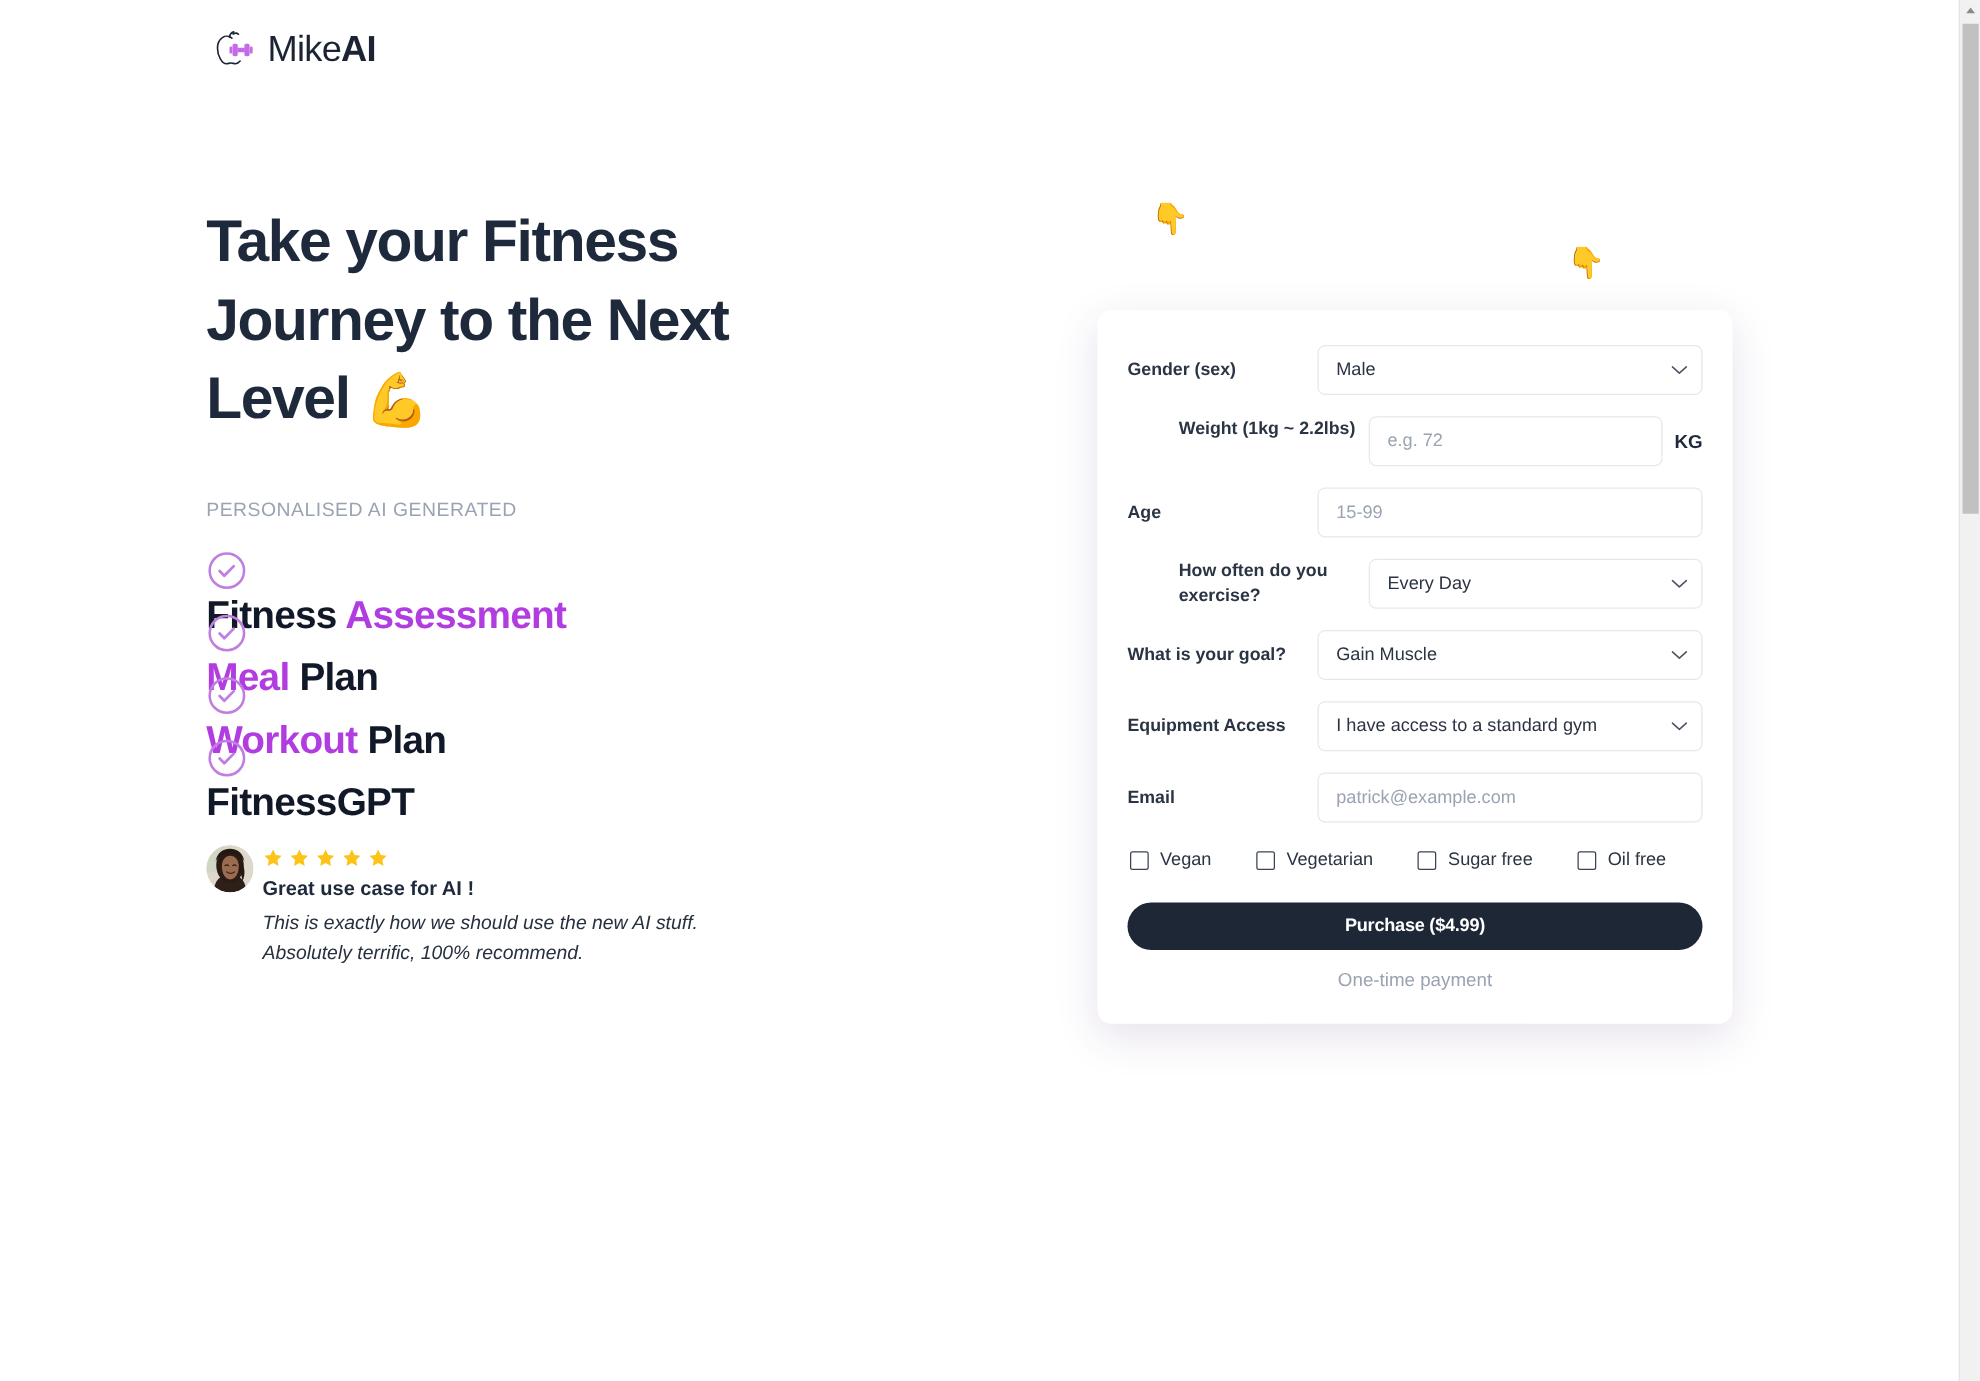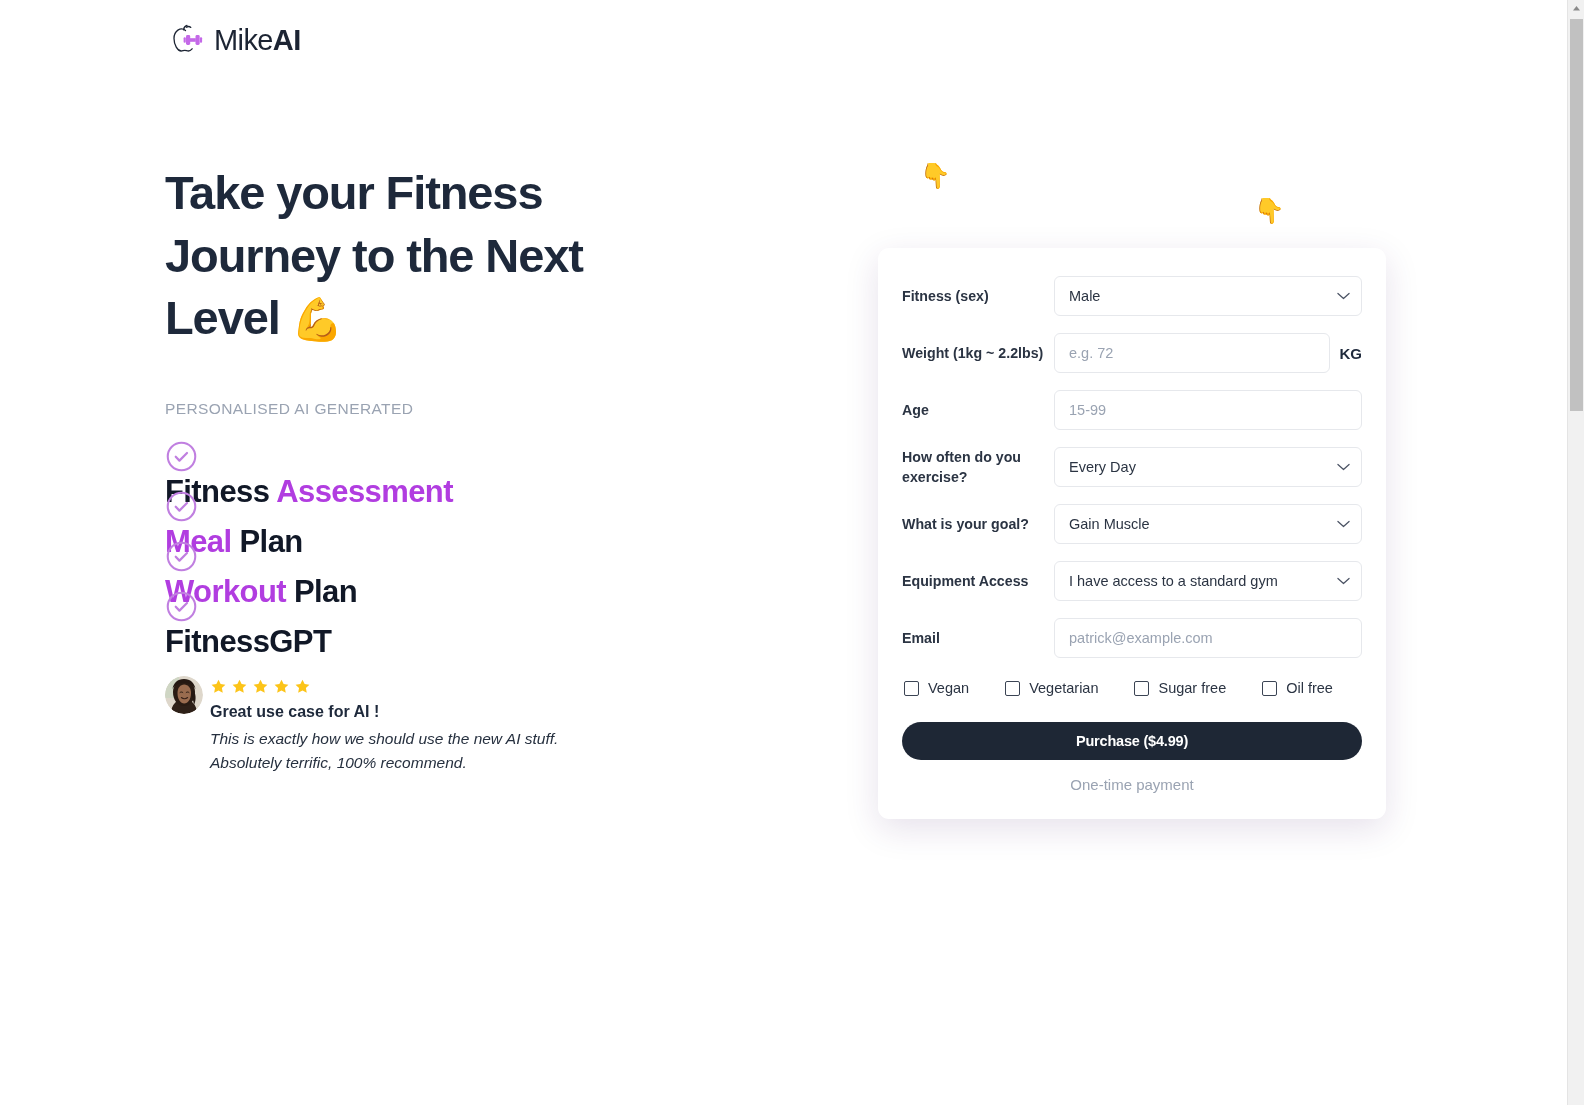--- a/index.html
+++ b/index.html
@@ -195,21 +195,21 @@
     box-shadow: 0 10px 34px rgba(60, 20, 100, 0.13);
     padding: 28px 24px 26px 24px;
   }
 
   .form-row {
     display: flex;
     align-items: center;
     min-height: 38px;
     margin-bottom: 17px;
   }
-  .form-row.tall { align-items: center; }
+  .form-row.tall { align-items: flex-start; margin-left: 41px; }
   .field-label {
     width: 152px;
     flex: none;
     font-size: 14.2px;
     font-weight: 700;
     color: #2b3443;
     line-height: 1.42;
     padding-right: 8px;
   }
   .field-wrap {
@@ -440,21 +440,21 @@
       </div>
     </div>
   </div>
 
 
   <div class="panel-headline">👇 10x Meal Plan, 10x Workout Plan, 10x Assessment + FitnessGPT! 👇</div>
 
   <div class="form-card">
 
     <div class="form-row">
-      <div class="field-label">Fitness (sex)</div>
+      <div class="field-label">Gender (sex)</div>
       <div class="field-wrap">
         <div class="select-shell">
           <select class="control">
             <option>Male</option>
           </select>
           <svg class="chevron-icon" viewBox="0 0 14 8">
               <path d="M1 1.3L7 6.7l6-5.4" fill="none" stroke="#4a5263" stroke-width="1.3" stroke-linecap="round" stroke-linejoin="round"></path>
             </svg>
         </div>
       </div>

